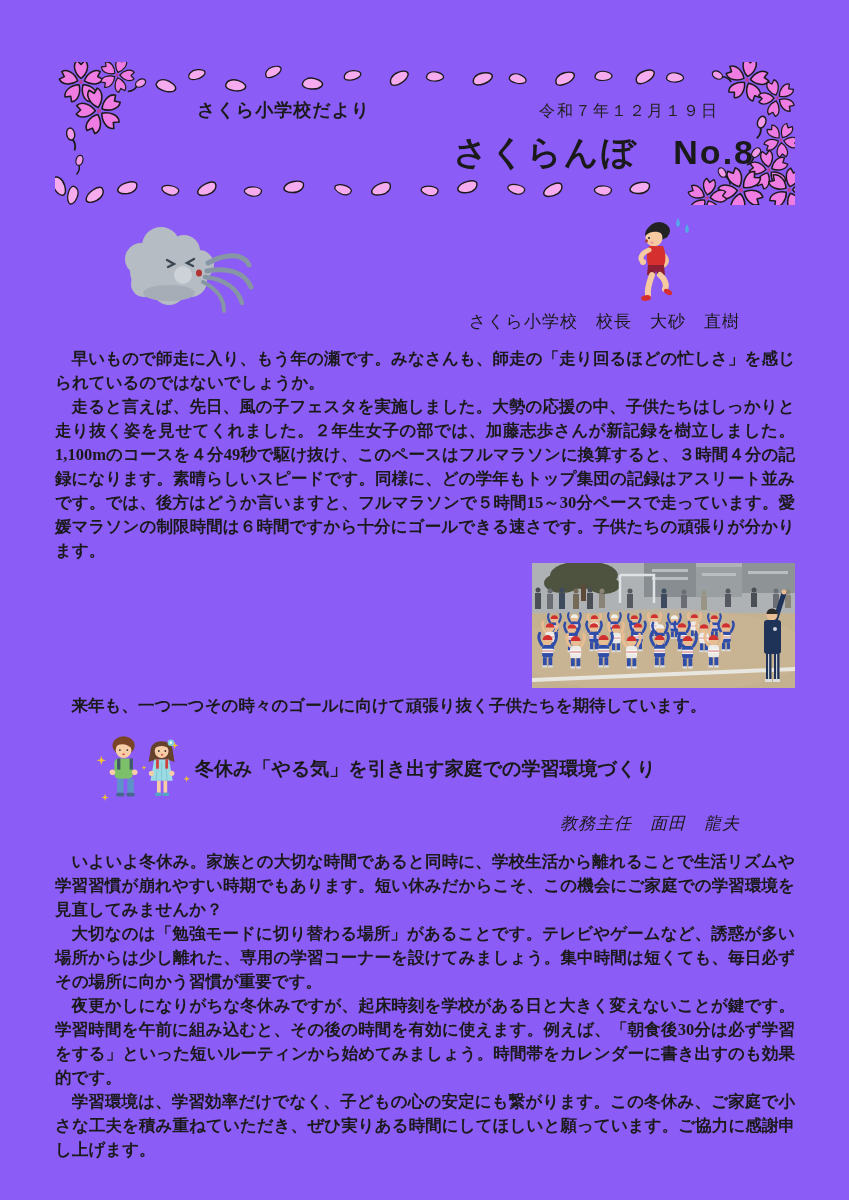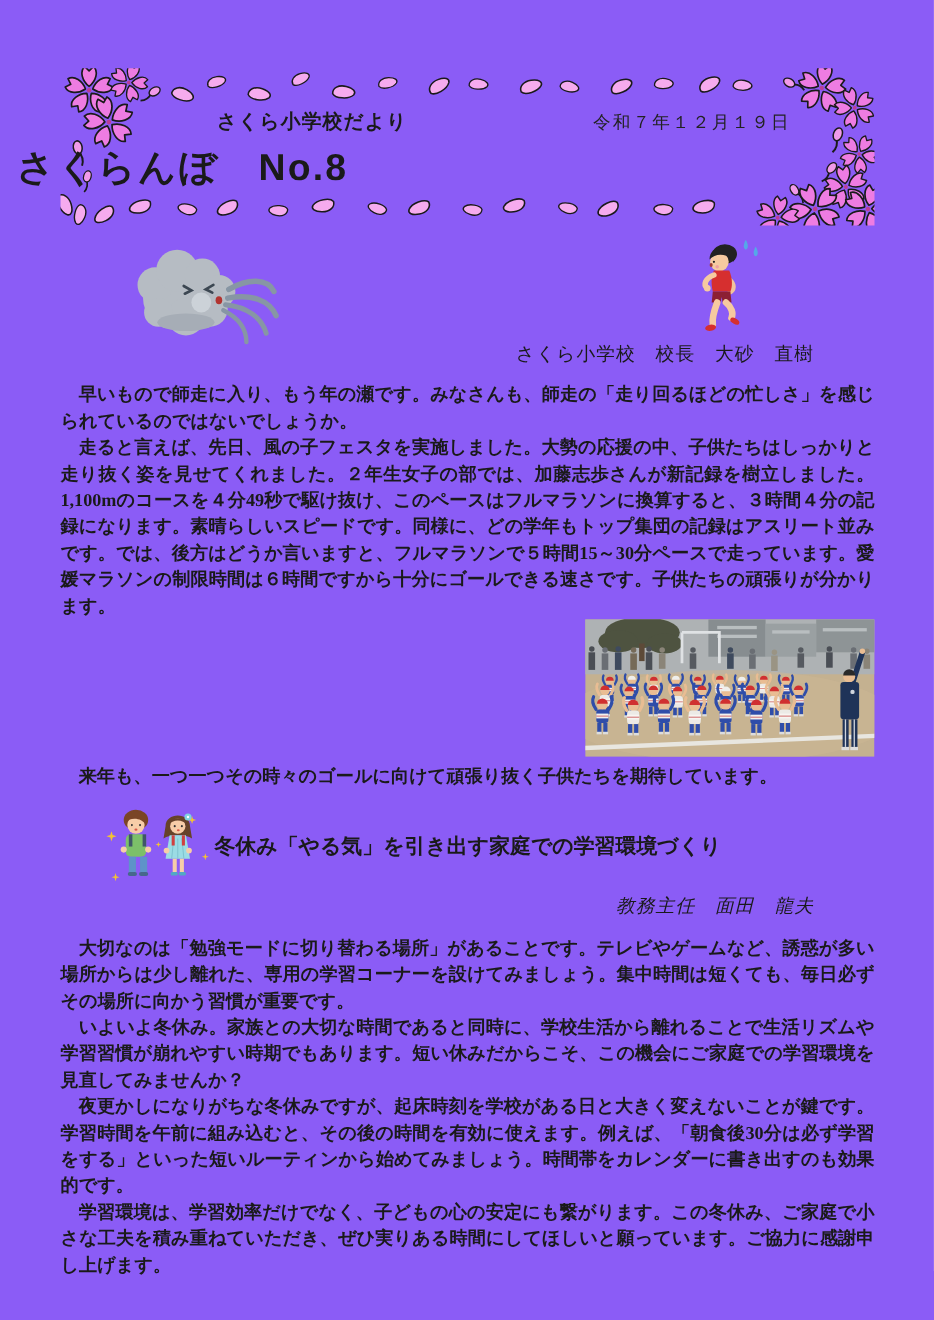--- a/index.html
+++ b/index.html
@@ -8,21 +8,21 @@
     box-sizing:border-box;padding:62px 54px 0 55px;color:#1a1a1a;
     font-family:"Liberation Sans","DejaVu Sans",sans-serif;
   }
   
   .masthead{position:relative;height:143px;}
   .blossom-border{position:absolute;left:0;top:0;width:100%;height:100%;}
   .mast-row{position:relative;display:flex;justify-content:space-between;align-items:baseline;
     padding:36px 76px 0 142px;}
   .mast-name{font-weight:bold;font-size:18px;letter-spacing:1px;}
   .mast-date{font-size:16px;letter-spacing:2px;color:#222;}
-  .mast-title{position:relative;text-align:left;transform:translateX(-40px);
+  .mast-title{position:relative;text-align:right;transform:translateX(-40px);
     font-size:34px;font-weight:bold;letter-spacing:2px;margin-top:8px;}
   
   .art-head{position:relative;}
   .art-head-1{height:122px;margin-top:10px;}
   .cloud-illo{position:absolute;left:56px;top:0;width:150px;height:115px;}
   .runner-illo{position:absolute;left:572px;top:0;width:72px;height:90px;}
   .art-title{position:absolute;margin:0;font-size:19px;font-weight:bold;letter-spacing:0.5px;}
   .art-title-1{left:218px;top:30px;}
   .art-author{position:absolute;right:55px;font-size:17px;letter-spacing:1px;}
   .art-author-1{bottom:4px;}
@@ -393,20 +393,20 @@
         <rect x="69" y="54" width="4" height="13" fill="#f7cda8"></rect>
         <rect x="76" y="54" width="4" height="13" fill="#f7cda8"></rect>
         <rect x="67" y="67" width="7" height="3.5" rx="1.5" fill="#52a8c4"></rect>
         <rect x="75" y="67" width="7" height="3.5" rx="1.5" fill="#52a8c4"></rect>
       </svg>
       <h2 class="art-title art-title-2">冬休み「やる気」を引き出す家庭での学習環境づくり</h2>
       <div class="art-author art-author-2">教務主任　面田　龍夫</div>
     </div>
 
     <div class="art-body art-body-2">
+      <p>　いよいよ冬休み。家族との大切な時間であると同時に、学校生活から離れることで生活リズムや学習習慣が崩れやすい時期でもあります。短い休みだからこそ、この機会にご家庭での学習環境を見直してみませんか？</p>
       <p>　大切なのは「勉強モードに切り替わる場所」があることです。テレビやゲームなど、誘惑が多い場所からは少し離れた、専用の学習コーナーを設けてみましょう。集中時間は短くても、毎日必ずその場所に向かう習慣が重要です。</p>
-      <p>　いよいよ冬休み。家族との大切な時間であると同時に、学校生活から離れることで生活リズムや学習習慣が崩れやすい時期でもあります。短い休みだからこそ、この機会にご家庭での学習環境を見直してみませんか？</p>
       <p>　夜更かしになりがちな冬休みですが、起床時刻を学校がある日と大きく変えないことが鍵です。学習時間を午前に組み込むと、その後の時間を有効に使えます。例えば、「朝食後30分は必ず学習をする」といった短いルーティンから始めてみましょう。時間帯をカレンダーに書き出すのも効果的です。</p>
       <p>　学習環境は、学習効率だけでなく、子どもの心の安定にも繋がります。この冬休み、ご家庭で小さな工夫を積み重ねていただき、ぜひ実りある時間にしてほしいと願っています。ご協力に感謝申し上げます。</p>
     </div>
   </section>
 
 </div>
 
 </body></html>

